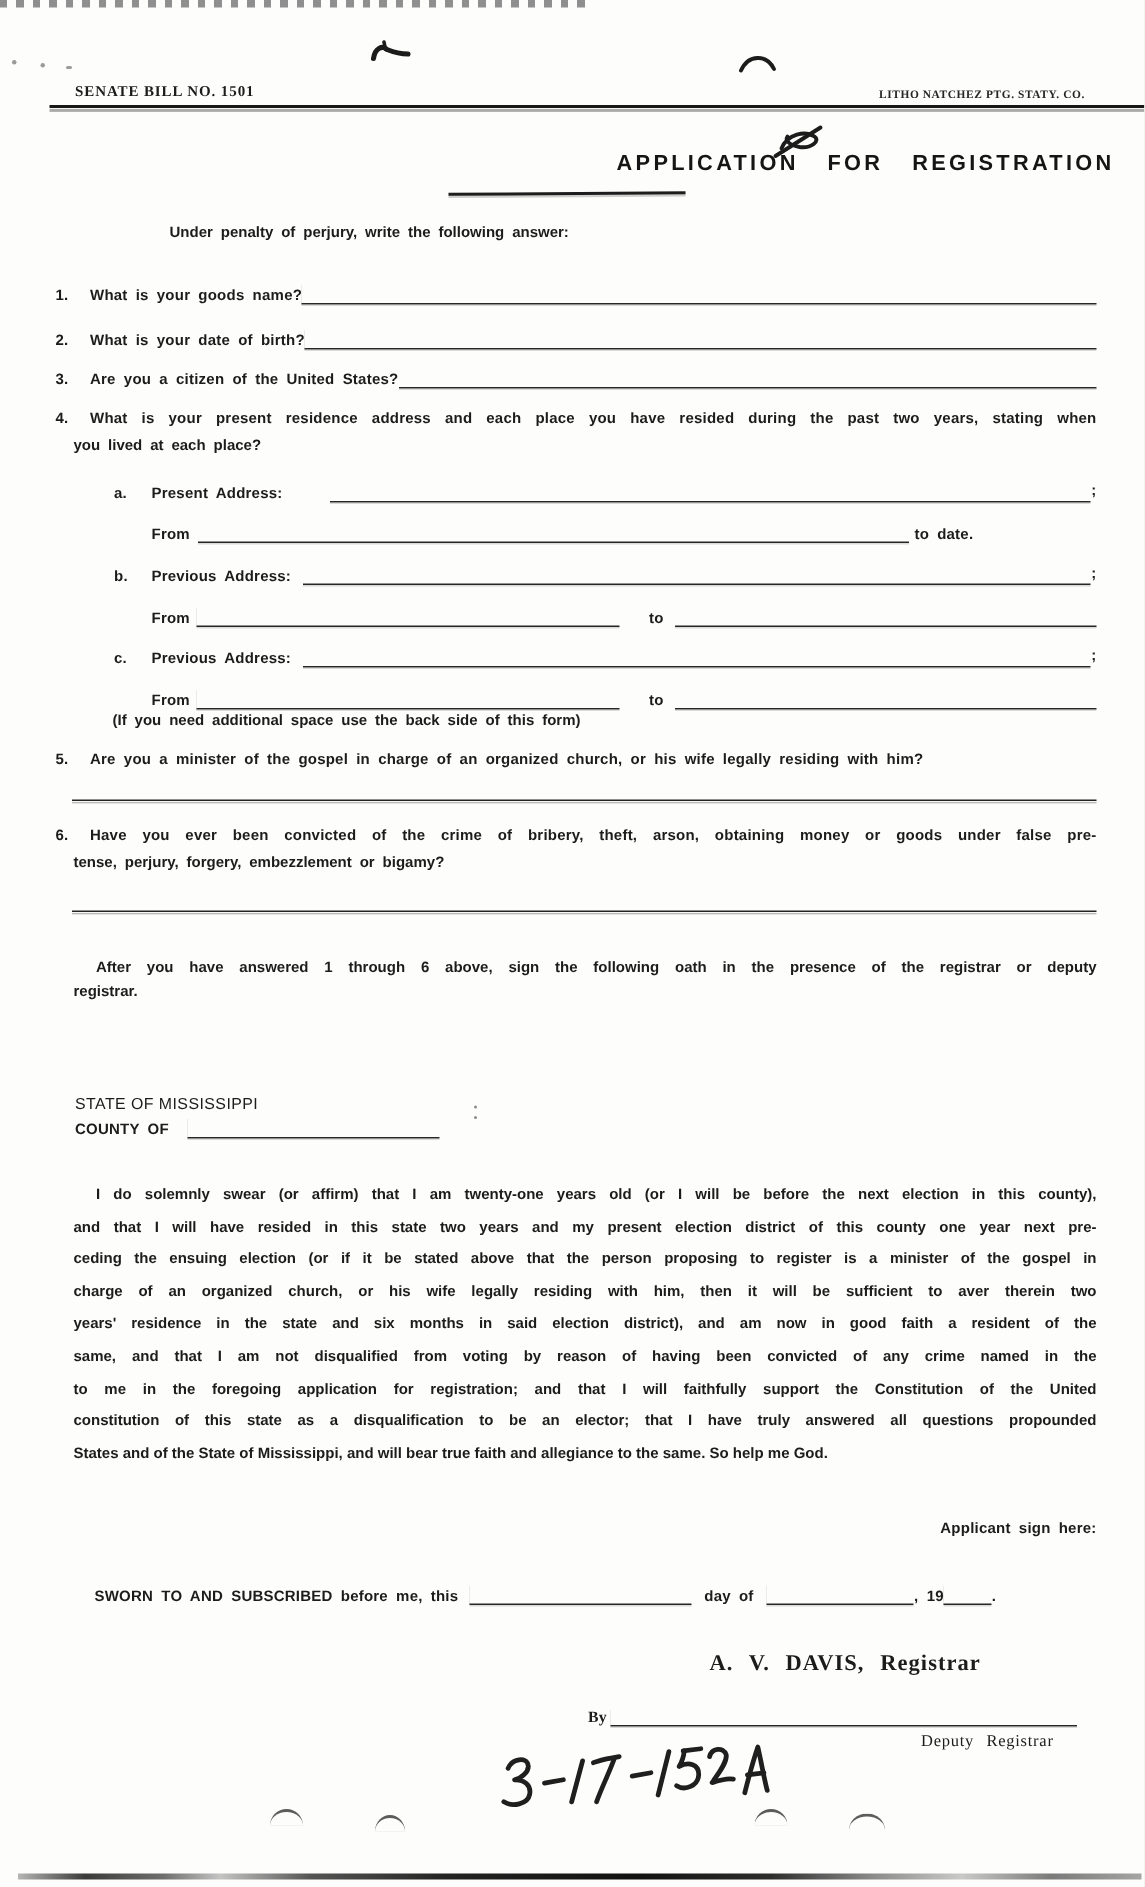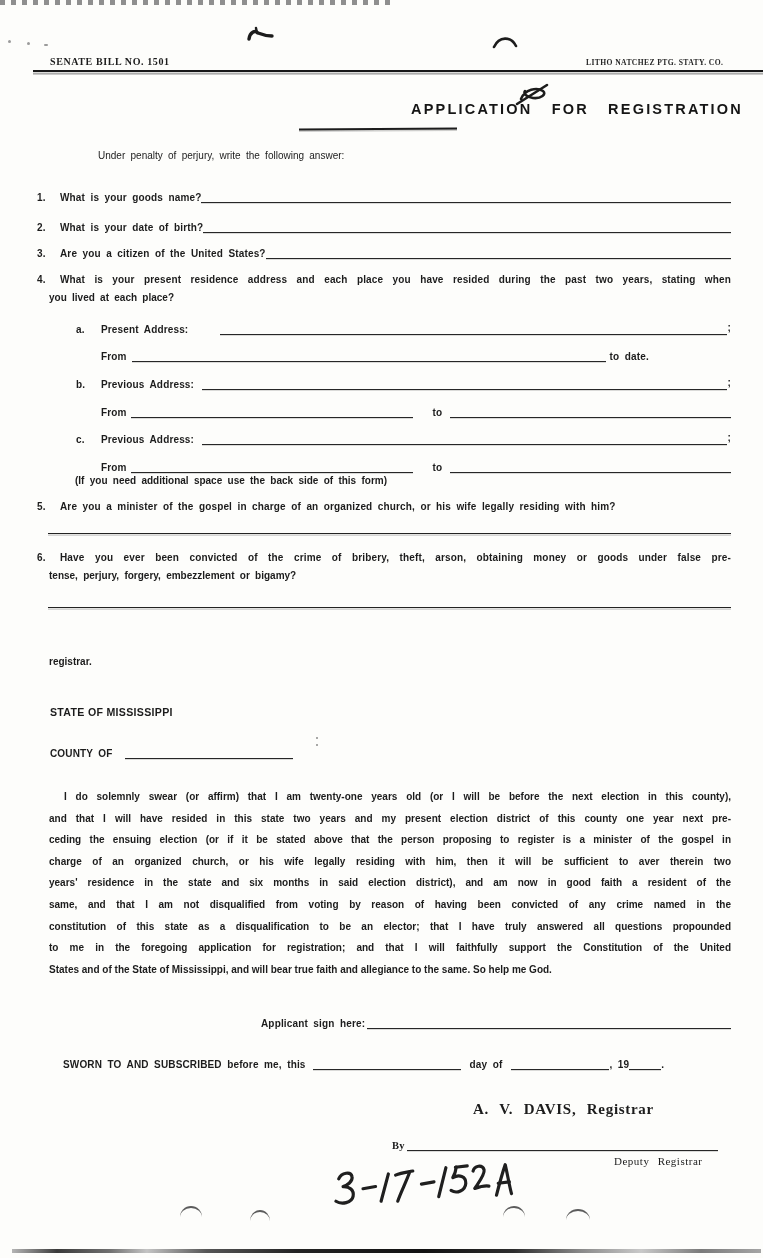--- a/index.html
+++ b/index.html
@@ -24,21 +24,21 @@
     font-weight:bold;font-size:10px;letter-spacing:0.6px;}
   .hdr-right{left:586px;top:58px;font-family:"Liberation Serif","DejaVu Serif",serif;
     font-weight:bold;font-size:7.6px;letter-spacing:0.4px;color:#262626;}
   .hdr-rule{left:33px;right:0;top:70px;height:0;border-top:2.6px solid #171717;
     box-shadow:0 2.6px 0 rgba(90,90,90,.5);}
   
   .title{left:0;right:20px;top:101px;text-align:right;font-weight:bold;font-size:14.5px;
     letter-spacing:2.2px;word-spacing:13px;color:#151515;}
   .title-underline{left:299px;top:128px;width:158px;height:2.4px;background:#1d1d1d;
     transform:rotate(-0.4deg);box-shadow:0 1.5px 0 rgba(120,120,120,.35);}
-  .instruction{left:98px;top:150px;font-weight:normal;font-size:10px;word-spacing:2.5px;text-align:right;}
+  .instruction{left:113px;top:150px;font-weight:bold;font-size:10px;word-spacing:2.5px;text-align:right;}
   
   .row{display:flex;align-items:flex-end;height:15px;font-weight:bold;font-size:10px;
     word-spacing:2.5px;letter-spacing:0.15px;white-space:nowrap;}
   .qrow{left:37px;right:32px;}
   .qnum{width:23px;flex:0 0 auto;}
   .sub-letter{width:25px;flex:0 0 auto;}
   .fill{flex:1 1 auto;border-bottom:1.7px solid #272727;height:13px;
     box-shadow:0 1px 0 rgba(60,60,60,.18);}
   .fillw{flex:0 0 auto;border-bottom:1.7px solid #272727;height:13px;
     box-shadow:0 1px 0 rgba(60,60,60,.18);}
@@ -49,24 +49,24 @@
   .semi{flex:0 0 auto;margin-left:1px;transform:translateY(-2px);}
   .addr-row{left:76px;right:32px;}
   .from-row{left:101px;right:32px;}
   
   .para-line{left:49px;right:32px;font-weight:bold;font-size:10px;line-height:21px;
     text-align:justify;text-align-last:justify;}
   .oath{left:49px;right:32px;top:786px;font-weight:bold;font-size:10px;}
   .oath div{line-height:21.6px;text-align:justify;text-align-last:justify;}
   .oath div.first{text-indent:15px;}
   .oath div.last{text-align-last:left;}
-  .state-line{left:50px;top:706px;font-weight:bold;font-size:10.6px;letter-spacing:0.3px;}
+  .state-line{left:50px;top:730px;font-weight:normal;font-size:10.6px;letter-spacing:0.3px;}
   .county-row{left:50px;width:250px;top:744px;}
   
-  .applicant-row{left:261px;right:32px;top:1014px;}
+  .applicant-row{left:282px;right:32px;top:1014px;flex-direction:column;}
   .sworn-row{left:63px;right:60px;top:1055px;}
   .davis{left:473px;top:1101px;font-family:Liberation Serif, serif;
     font-weight:bold;font-size:15px;word-spacing:6px;letter-spacing:0.7px;}
   .by-row{left:392px;right:45px;top:1139px;height:12px;
     font-family:"Liberation Serif","DejaVu Serif",serif;font-size:10.5px;}
   .deputy{left:614px;top:1155px;font-family:"Liberation Serif","DejaVu Serif",serif;
     font-weight:normal;font-size:11px;word-spacing:5px;letter-spacing:0.5px;}
   .handwriting{left:328px;top:1162px;transform:rotate(-3deg);}
   svg{display:block;}
 </style>
@@ -169,41 +169,42 @@
   </div>
   <div class="abs ans-line" style="top:533px;"></div>
 
   <div class="abs row qrow" style="top:549px;height:14px;">
     <span class="qnum">6.</span>
     <span class="jline">Have you ever been convicted of the crime of bribery, theft, arson, obtaining money or goods under false pre-</span>
   </div>
   <div class="abs plain" style="top:570px;">tense, perjury, forgery, embezzlement or bigamy?</div>
   <div class="abs ans-line" style="top:607px;"></div>
 
+  <div class="abs para-line" style="top:635px;text-indent:15px;">After you have answered 1 through 6 above, sign the following oath in the presence of the registrar or deputy</div>
   <div class="abs plain" style="top:656px;">registrar.</div>
 
   <div class="abs state-line">STATE OF MISSISSIPPI</div>
   <div class="abs row county-row">
     <span>COUNTY OF</span>
     <span class="fillw" style="width:168px;margin-left:12px;"></span>
   </div>
   <div class="abs colon-speck" style="left:316px;top:737px;">
       <i></i>
       <i></i>
     </div>
 
   <div class="abs oath">
     <div class="first">I do solemnly swear (or affirm) that I am twenty-one years old (or I will be before the next election in this county),</div>
     <div>and that I will have resided in this state two years and my present election district of this county one year next pre-</div>
     <div>ceding the ensuing election (or if it be stated above that the person proposing to register is a minister of the gospel in</div>
     <div>charge of an organized church, or his wife legally residing with him, then it will be sufficient to aver therein two</div>
     <div>years' residence in the state and six months in said election district), and am now in good faith a resident of the</div>
     <div>same, and that I am not disqualified from voting by reason of having been convicted of any crime named in the</div>
+    <div>to me in the foregoing application for registration; and that I will faithfully support the Constitution of the United</div>
     <div>constitution of this state as a disqualification to be an elector; that I have truly answered all questions propounded</div>
-    <div>to me in the foregoing application for registration; and that I will faithfully support the Constitution of the United</div>
     <div class="last">States and of the State of Mississippi, and will bear true faith and allegiance to the same. So help me God.</div>
   </div>
 
   <div class="abs row applicant-row">
     <span>Applicant sign here:</span>
     <span class="fill" style="margin-left:2px;"></span>
   </div>
 
   <div class="abs row sworn-row">
     <span>SWORN TO AND SUBSCRIBED before me, this</span>

